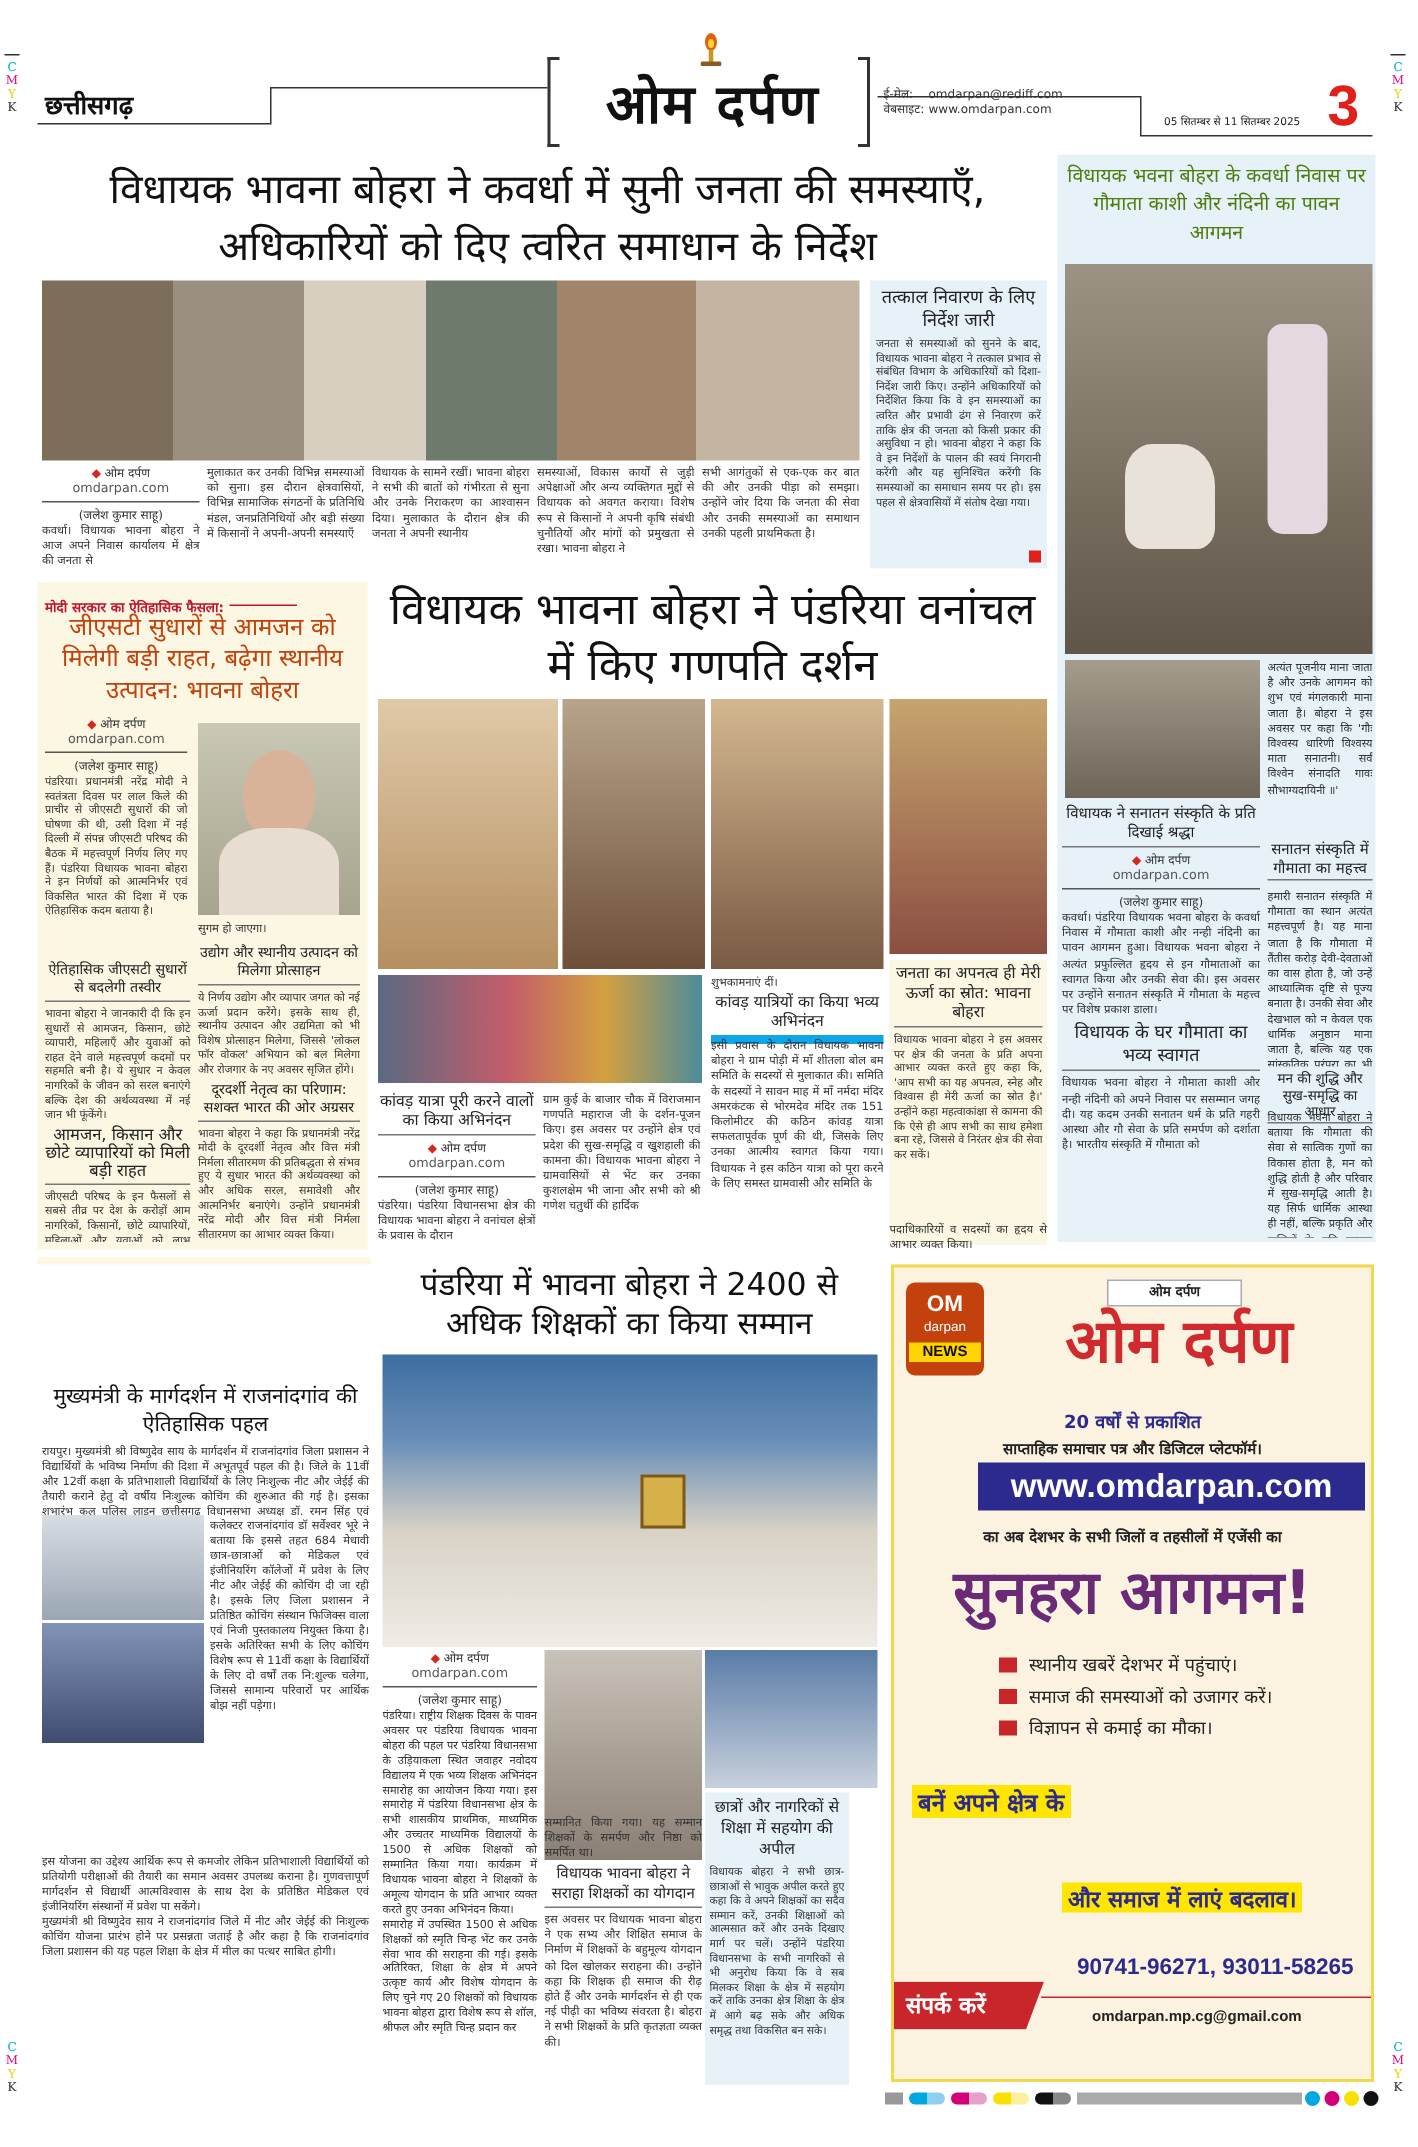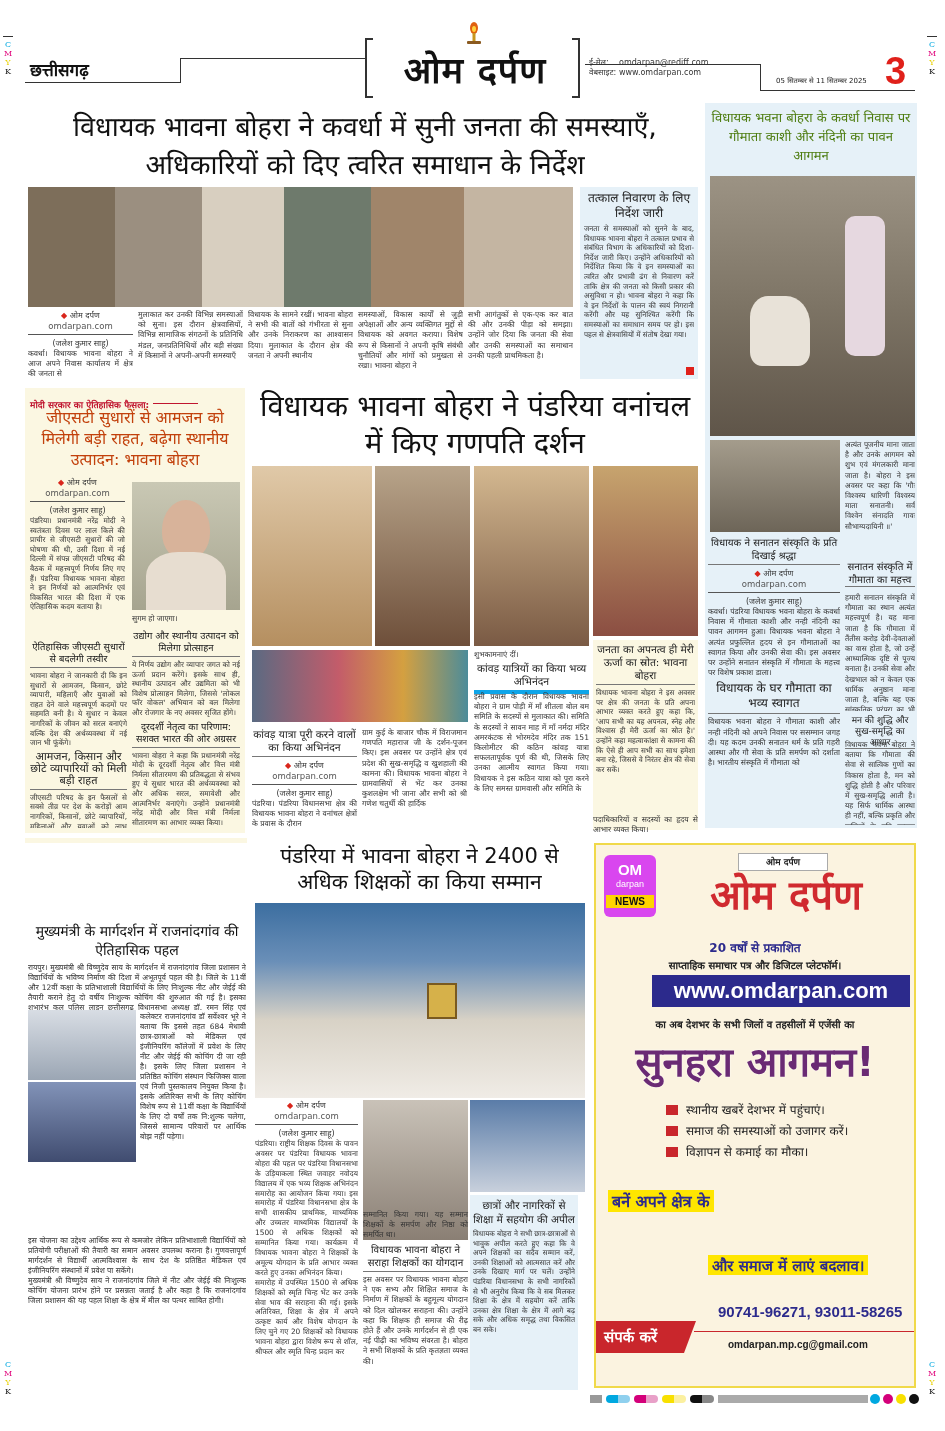--- a/index.html
+++ b/index.html
@@ -153,21 +153,21 @@
   <p>भावना बोहरा ने कहा कि प्रधानमंत्री नरेंद्र मोदी के दूरदर्शी नेतृत्व और वित्त मंत्री निर्मला सीतारमण की प्रतिबद्धता से संभव हुए ये सुधार भारत की अर्थव्यवस्था को और अधिक सरल, समावेशी और आत्मनिर्भर बनाएंगे। उन्होंने प्रधानमंत्री नरेंद्र मोदी और वित्त मंत्री निर्मला सीतारमण का आभार व्यक्त किया।</p>
 </div>
 
 <div class="head2">विधायक भावना बोहरा ने पंडरिया वनांचल में किए गणपति दर्शन</div>
 <div class="photo" style="left:252px;top:466px;width:120px;height:180px;background:linear-gradient(180deg,#e0c9a8,#b58f60)"></div>
 <div class="photo" style="left:375px;top:466px;width:95px;height:180px;background:linear-gradient(180deg,#b8a48a,#6e4f3a)"></div>
 <div class="photo" style="left:474px;top:466px;width:115px;height:180px;background:linear-gradient(180deg,#d4b890,#7a5a44)"></div>
 <div class="photo" style="left:593px;top:466px;width:105px;height:170px;background:linear-gradient(180deg,#c7a46e,#8b4e42)"></div>
 <div class="photo" style="left:252px;top:650px;width:216px;height:72px;background:linear-gradient(90deg,#5a6a82,#c35c6a 40%,#d4a040 70%,#4c8c9a)"></div>
 <div class="cols" style="left:474px;top:650px;width:115px">शुभकामनाएं दीं।</div>
-<div class="abs" style="left:474px;top:662px;width:115px;font-size:10.5px;line-height:13px;text-align:center;border-bottom:4px solid #0ea5e9;padding-bottom:2px">कांवड़ यात्रियों का किया भव्य अभिनंदन</div>
+<div class="abs" style="left:474px;top:662px;width:115px;font-size:10.5px;line-height:13px;text-align:center;border-bottom:6px solid #0ea5e9;padding-bottom:2px">कांवड़ यात्रियों का किया भव्य अभिनंदन</div>
 <div class="abs" style="left:252px;top:728px;width:105px;font-size:10.5px;line-height:13px;text-align:center;border-bottom:1px solid #777;padding-bottom:2px">कांवड़ यात्रा पूरी करने वालों का किया अभिनंदन</div>
 <div class="cols" style="left:252px;top:760px;width:105px">
   <div class="byline"><span class="dot">◆</span> <span>ओम दर्पण</span><span class="site">omdarpan.com</span></div>
   <div class="byline">(जलेश कुमार साहू)</div>
   <p>पंडरिया। पंडरिया विधानसभा क्षेत्र की विधायक भावना बोहरा ने वनांचल क्षेत्रों के प्रवास के दौरान</p>
 </div>
 <div class="cols" style="left:362px;top:728px;width:105px;height:102px;overflow:hidden">ग्राम कुई के बाजार चौक में विराजमान गणपति महाराज जी के दर्शन-पूजन किए। इस अवसर पर उन्होंने क्षेत्र एवं प्रदेश की सुख-समृद्धि व खुशहाली की कामना की। विधायक भावना बोहरा ने ग्रामवासियों से भेंट कर उनका कुशलक्षेम भी जाना और सभी को श्री गणेश चतुर्थी की हार्दिक</div>
 <div class="cols" style="left:474px;top:692px;width:115px;height:138px;overflow:hidden">इसी प्रवास के दौरान विधायक भावना बोहरा ने ग्राम पोड़ी में माँ शीतला बोल बम समिति के सदस्यों से मुलाकात की। समिति के सदस्यों ने सावन माह में माँ नर्मदा मंदिर अमरकंटक से भोरमदेव मंदिर तक 151 किलोमीटर की कठिन कांवड़ यात्रा सफलतापूर्वक पूर्ण की थी, जिसके लिए उनका आत्मीय स्वागत किया गया। विधायक ने इस कठिन यात्रा को पूरा करने के लिए समस्त ग्रामवासी और समिति के</div>
 <div class="box-yellow" style="left:593px;top:640px;width:105px;height:190px;padding:3px">
   <div style="font-size:10.5px;line-height:13px;text-align:center;border-bottom:1px solid #777;padding-bottom:2px;margin-bottom:3px">जनता का अपनत्व ही मेरी ऊर्जा का स्रोत: भावना बोहरा</div>
@@ -194,27 +194,27 @@
 <div class="photo" style="left:470px;top:1100px;width:115px;height:92px;background:linear-gradient(180deg,#5a7ca8,#c8d0dc)"></div>
 <div class="cols" style="left:255px;top:1100px;width:103px;height:290px;overflow:hidden;font-size:7.4px;line-height:9.9px">
   <div class="byline"><span class="dot">◆</span> <span>ओम दर्पण</span><span class="site">omdarpan.com</span></div>
   <div class="byline">(जलेश कुमार साहू)</div>
   <p>पंडरिया। राष्ट्रीय शिक्षक दिवस के पावन अवसर पर पंडरिया विधायक भावना बोहरा की पहल पर पंडरिया विधानसभा के उड़ियाकला स्थित जवाहर नवोदय विद्यालय में एक भव्य शिक्षक अभिनंदन समारोह का आयोजन किया गया। इस समारोह में पंडरिया विधानसभा क्षेत्र के सभी शासकीय प्राथमिक, माध्यमिक और उच्चतर माध्यमिक विद्यालयों के 1500 से अधिक शिक्षकों को सम्मानित किया गया। कार्यक्रम में विधायक भावना बोहरा ने शिक्षकों के अमूल्य योगदान के प्रति आभार व्यक्त करते हुए उनका अभिनंदन किया।</p>
   <p>समारोह में उपस्थित 1500 से अधिक शिक्षकों को स्मृति चिन्ह भेंट कर उनके सेवा भाव की सराहना की गई। इसके अतिरिक्त, शिक्षा के क्षेत्र में अपने उत्कृष्ट कार्य और विशेष योगदान के लिए चुने गए 20 शिक्षकों को विधायक भावना बोहरा द्वारा विशेष रूप से शॉल, श्रीफल और स्मृति चिन्ह प्रदान कर</p>
 </div>
 <div class="cols" style="left:363px;top:1210px;width:105px">सम्मानित किया गया। यह सम्मान शिक्षकों के समर्पण और निष्ठा को समर्पित था।</div>
 <div class="abs" style="left:363px;top:1243px;width:105px;font-size:10px;line-height:13px;text-align:center;border-bottom:1px solid #777;padding-bottom:2px">विधायक भावना बोहरा ने सराहा शिक्षकों का योगदान</div>
 <div class="cols" style="left:363px;top:1275px;width:105px;height:115px;overflow:hidden">इस अवसर पर विधायक भावना बोहरा ने एक सभ्य और शिक्षित समाज के निर्माण में शिक्षकों के बहुमूल्य योगदान को दिल खोलकर सराहना की। उन्होंने कहा कि शिक्षक ही समाज की रीढ़ होते हैं और उनके मार्गदर्शन से ही एक नई पीढ़ी का भविष्य संवरता है। बोहरा ने सभी शिक्षकों के प्रति कृतज्ञता व्यक्त की।</div>
-<div class="box-blue" style="left:470px;top:1195px;width:108px;height:195px;padding:3px">
+<div class="box-blue" style="left:470px;top:1195px;width:96px;height:195px;padding:3px">
   <div style="font-size:10.5px;line-height:14px;text-align:center;margin-bottom:3px">छात्रों और नागरिकों से शिक्षा में सहयोग की अपील</div>
   <div class="cols" style="position:static;font-size:7.2px;line-height:9.6px;height:140px;overflow:hidden">विधायक बोहरा ने सभी छात्र-छात्राओं से भावुक अपील करते हुए कहा कि वे अपने शिक्षकों का सदैव सम्मान करें, उनकी शिक्षाओं को आत्मसात करें और उनके दिखाए मार्ग पर चलें। उन्होंने पंडरिया विधानसभा के सभी नागरिकों से भी अनुरोध किया कि वे सब मिलकर शिक्षा के क्षेत्र में सहयोग करें ताकि उनका क्षेत्र शिक्षा के क्षेत्र में आगे बढ़ सके और अधिक समृद्ध तथा विकसित बन सके।</div>
 </div>
 
 <div class="ad">
-  <div class="abs" style="left:8px;top:10px;width:52px;height:62px;background:#d946ef;border-radius:6px;color:#fff;text-align:center;font-family:'Liberation Sans',sans-serif">
+  <div class="abs" style="left:8px;top:10px;width:52px;height:62px;background:#c2410c;border-radius:6px;color:#fff;text-align:center;font-family:'Liberation Sans',sans-serif">
     <div style="font-weight:bold;font-size:15px;line-height:18px;margin-top:6px">OM</div>
     <div style="font-size:9px;line-height:10px">darpan</div>
     <div style="background:#ffd400;color:#111;font-weight:bold;font-size:10px;line-height:13px;margin:6px 2px 0">NEWS</div>
   </div>
   <div class="abs" style="left:142px;top:8px;width:90px;height:18px;background:#fff;border:1px solid #aaa;font-size:9px;text-align:center;line-height:16px;font-weight:bold">ओम दर्पण</div>
   <div class="big abs" style="left:70px;top:24px;width:240px;font-size:40px;line-height:52px">ओम दर्पण</div>
   <div class="abs" style="left:0;top:94px;width:318px;text-align:center;font-size:12px;font-weight:bold;color:#2c2a8c">20 वर्षों से प्रकाशित</div>
   <div class="abs" style="left:0;top:113px;width:318px;text-align:center;font-size:10px;font-weight:bold;color:#222">साप्ताहिक समाचार पत्र और डिजिटल प्लेटफॉर्म।</div>
   <div class="urlbar abs" style="left:56px;top:130px;width:258px;height:32px;font-size:22px;line-height:32px">www.omdarpan.com</div>
   <div class="abs" style="left:0;top:172px;width:318px;text-align:center;font-size:10px;font-weight:bold;color:#222">का अब देशभर के सभी जिलों व तहसीलों में एजेंसी का</div>

